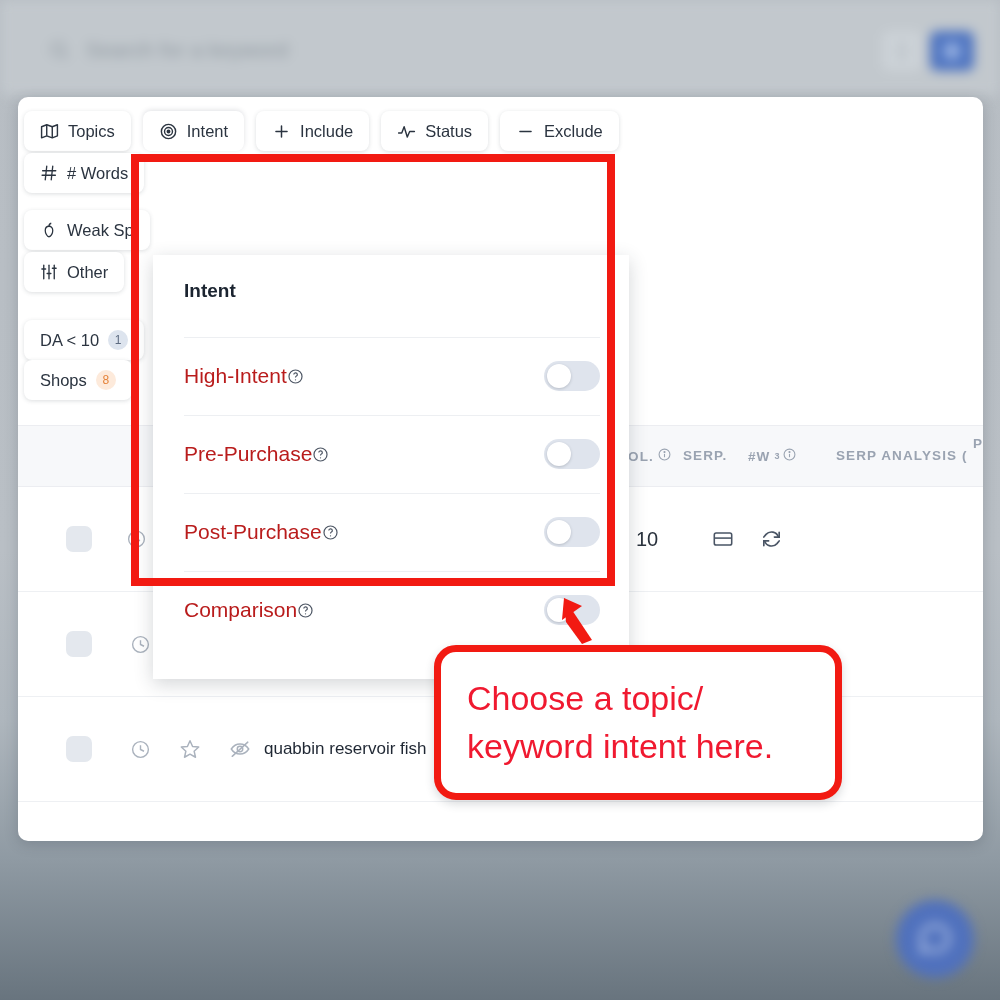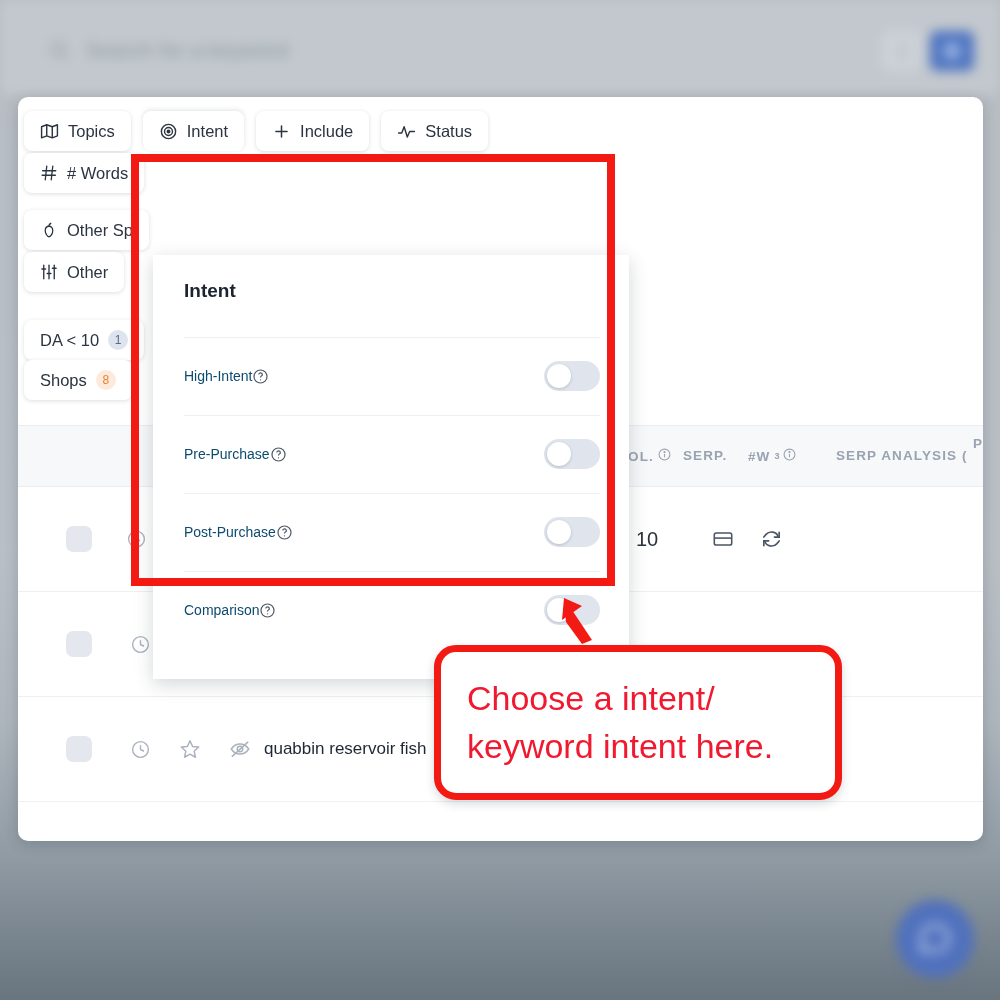--- a/index.html
+++ b/index.html
@@ -223,22 +223,22 @@
     height: 1px; background: #edeff2;
   }
   .intent-row {
     position: absolute;
     left: 31px; right: 29px;
     height: 78px;
     display: flex; align-items: center; justify-content: space-between;
   }
   .intent-label {
     display: flex; align-items: center; 
-    font-size: 14px;
-    color: #0c4a6e;
+    font-size: 21px;
+    color: #b91c1c;
   }
   .intent-label svg { display:block; color:#4d5664; }
   .toggle {
     position: relative;
     width: 56px; height: 30px;
     border-radius: 15px;
     background: #dfe4ed;
   }
   .toggle .knob {
     position: absolute;
@@ -355,20 +355,28 @@
 
       <div class="tab">
         <span>
           <svg width="19" height="19" viewBox="0 0 24 24" fill="none" stroke="#2b3440" stroke-width="1.8" stroke-linecap="round" stroke-linejoin="round">
             <polyline points="2,14 6,14 9,6 13,19 16,12 22,12"></polyline>
           </svg>
         </span>
         <span>Status</span>
       </div>
 
+      <div class="tab">
+        <span>
+          <svg width="19" height="19" viewBox="0 0 24 24" fill="none" stroke="#2b3440" stroke-width="1.9" stroke-linecap="round">
+            <line x1="5" y1="12" x2="19" y2="12"></line>
+          </svg>
+        </span>
+        <span>Exclude</span>
+      </div>
     </div>
 
     <div class="chiprow r2">
       <div class="chip">
         <span>
           <svg width="18" height="18" viewBox="0 0 24 24" fill="none" stroke="#2b3440" stroke-width="1.8" stroke-linecap="round">
             <line x1="9" y1="3" x2="7" y2="21"></line>
               <line x1="17" y1="3" x2="15" y2="21"></line>
             <line x1="3.5" y1="9" x2="21" y2="9"></line>
               <line x1="2.8" y1="15" x2="20.5" y2="15"></line>
@@ -379,21 +387,21 @@
     </div>
 
     <div class="chiprow r3">
       <div class="chip">
         <span>
           <svg width="18" height="18" viewBox="0 0 24 24" fill="none" stroke="#2b3440" stroke-width="1.7">
             <path d="M12 7c-3 0-5 2.2-5 5.6S9.4 21 12 21s5-4.8 5-8.4S15 7 12 7z"></path>
             <path d="M12 7c0-2 1-3.6 3-4"></path>
           </svg>
         </span>
-        <span>Other Sp</span>
+        <span>Weak Sp</span>
       </div>
     </div>
 
     <div class="chiprow r4">
       <div class="chip">
         <span>
           <svg width="18" height="18" viewBox="0 0 24 24" fill="none" stroke="#2b3440" stroke-width="1.8" stroke-linecap="round">
             <line x1="5" y1="3" x2="5" y2="21"></line>
               <line x1="12" y1="3" x2="12" y2="21"></line>
               <line x1="19" y1="3" x2="19" y2="21"></line>
@@ -623,17 +631,17 @@
   </div>
 
   <div class="redbox"></div>
 
   <svg class="arrow" viewBox="0 0 70 70">
     <path d="M12 6 L40 48 L30 52 L14 30 Z" fill="#f21a12"></path>
     <path d="M12 6 L10 28 L30 14 Z" fill="#f21a12"></path>
   </svg>
 
   <div class="callout">
-    <div class="callout-text">Choose a intent/
+    <div class="callout-text">Choose a topic/
 keyword intent here.</div>
   </div>
 
 </div>
 
 </body></html>

